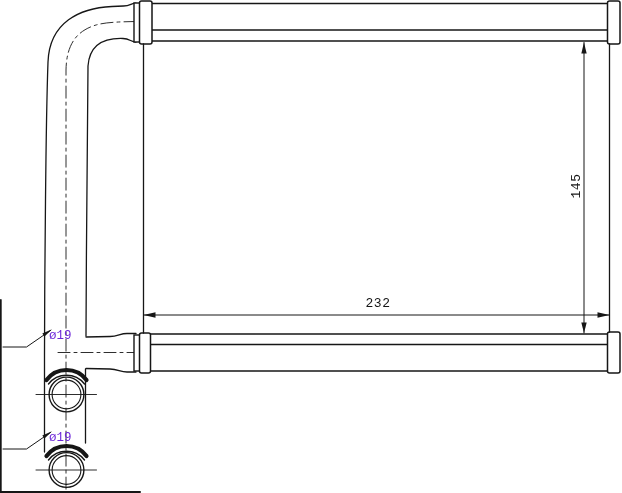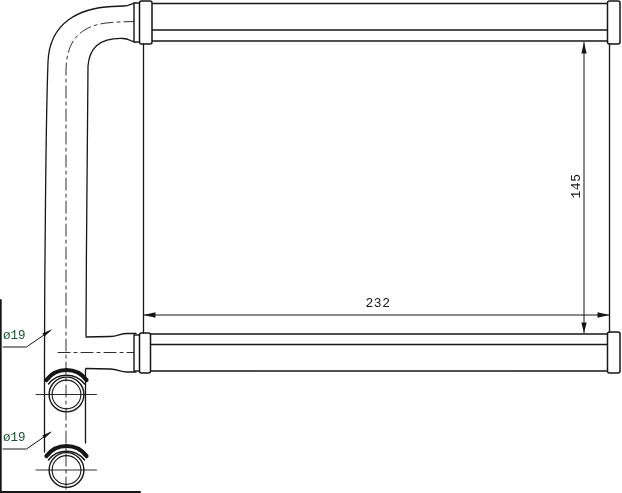--- a/index.html
+++ b/index.html
@@ -14,24 +14,25 @@
   .dim-label{
     position:absolute;
     color:#161616;
     font-size:13px;
     line-height:13px;
     white-space:nowrap;
     letter-spacing:0.5px;
   }
   .dia-label{
     position:absolute;
-    color:#14532d;
+    color:#6d28d9;
     font-size:12.5px;
     line-height:13px;
     white-space:nowrap;
+    margin-left:46px;
   }
   #dim-232{left:360px;top:297px;width:36px;text-align:center;}
   #dim-145{
     left:576px;top:186px;
     transform:translate(-50%,-50%) rotate(-90deg);
   }
   #dia-top{left:3px;top:330px;}
   #dia-bottom{left:3px;top:432px;}
 </style>
 </head>

